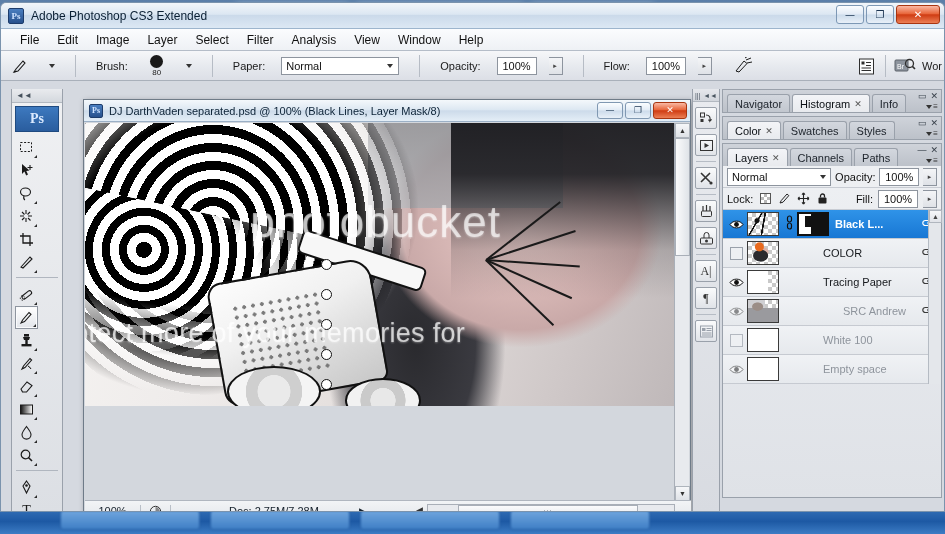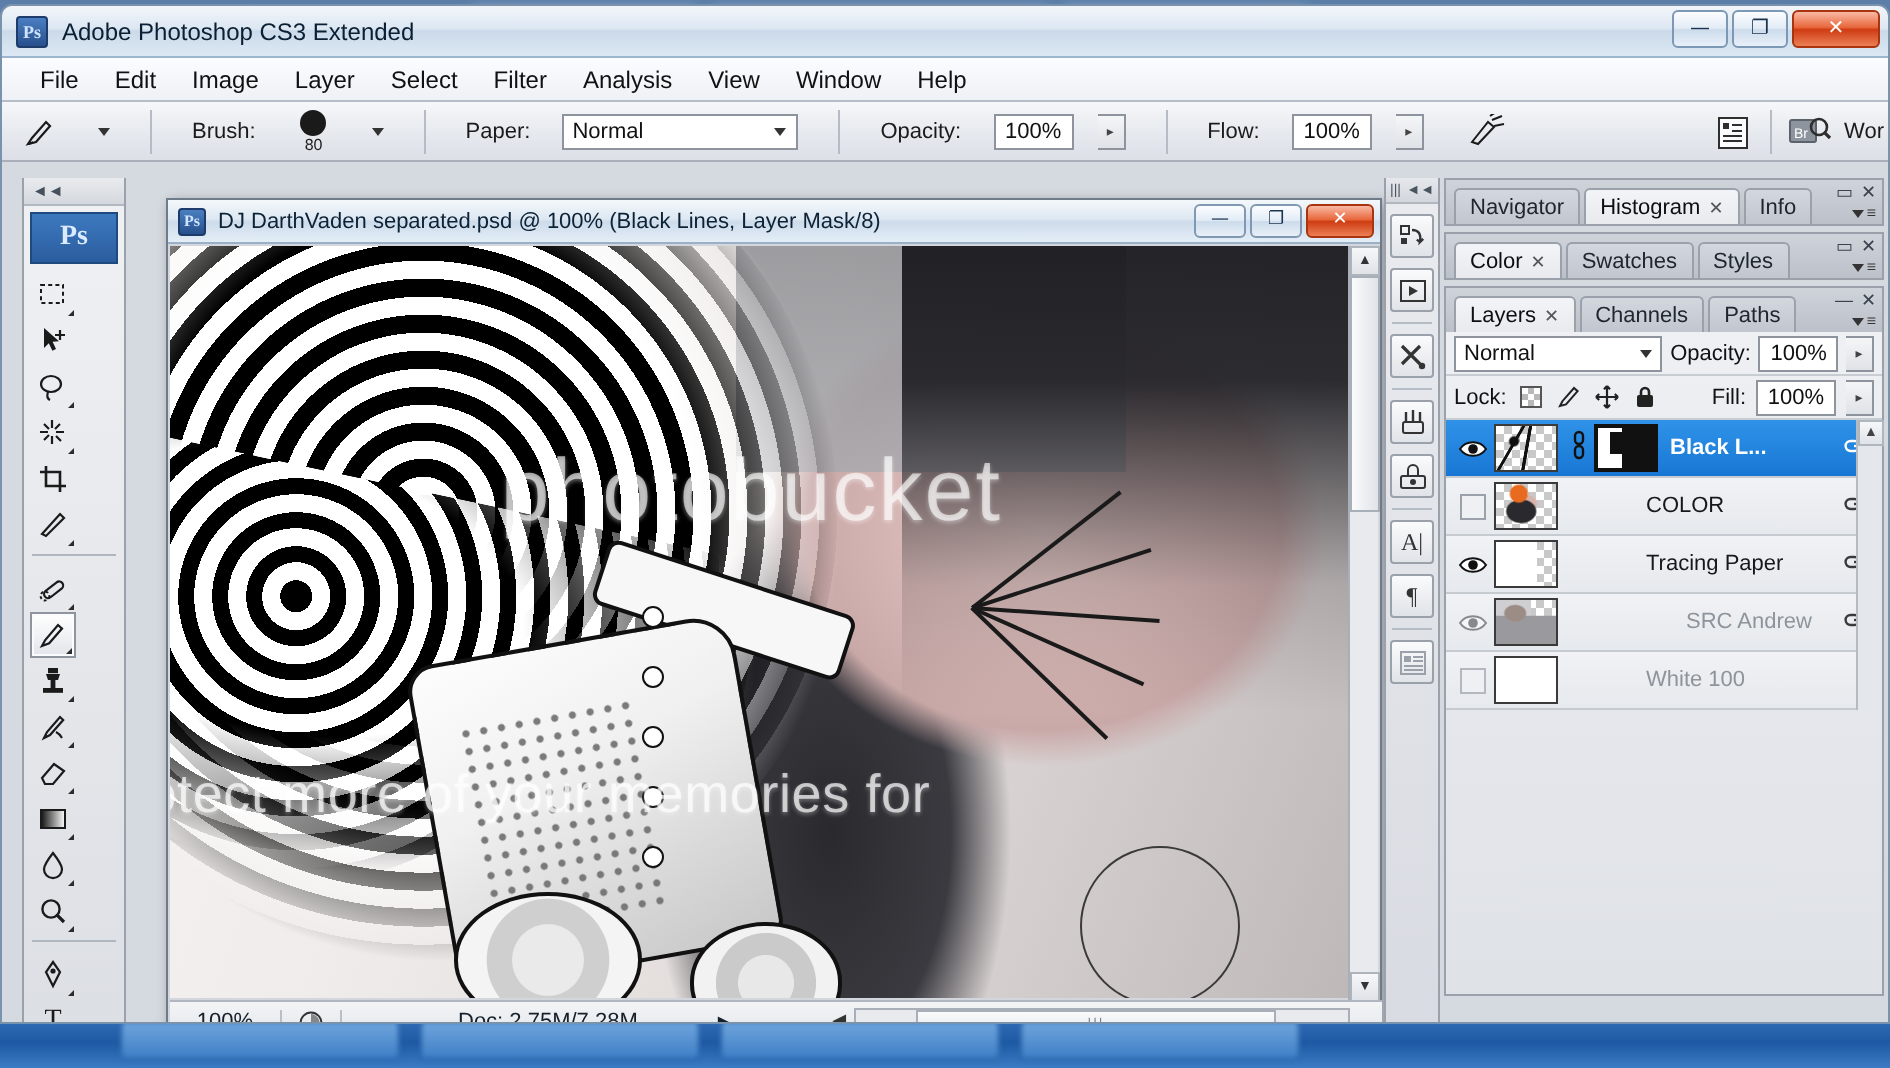--- a/index.html
+++ b/index.html
@@ -202,21 +202,21 @@
     width: 26px; height: 17px; border: 1px solid #8098b2; border-radius: 3px;
     background: linear-gradient(180deg,#fbfdff 0%,#e2ebf5 48%,#ccdbeb 52%,#e8f0f8 100%);
     display:flex; align-items:center; justify-content:center; font-size:9px; color:#1a3350;
   }
   .doc-btn.close {
     width: 34px;
     background: linear-gradient(180deg,#f9b9a4 0%,#e8673c 45%,#cf3c13 52%,#ec7f55 100%);
     border-color: #a83510; color: #fff; font-weight: bold;
   }
   .canvas-area {
-    position: absolute; left: 1px; top: 23px; width: 590px; height: 376px;
+    position: absolute; left: 1px; top: 23px; width: 590px; height: 283px;
     overflow: hidden; background: #ffffff;
   }
 
   
   .art { position:absolute; inset:0; }
   .art-photo {
     position:absolute; left:0; top:0; width:100%; height:100%;
     background:
       radial-gradient(ellipse 180px 150px at 74% 38%, #e4c9c6 0%, #d6b6b4 42%, #c9a9a8 66%, rgba(201,169,168,0) 78%),
       radial-gradient(ellipse 120px 220px at 56% 78%, #2a2a2e 0%, #3a3a40 50%, rgba(58,58,64,0) 75%),
@@ -1027,20 +1027,31 @@
 
             <div class="layer-row dim">
               <div class="eye-cell">
                 <div style="width:13px;height:13px;border:1px solid #b3b8c0;background:#eef0f3"></div>
               </div>
               <div class="thumb" style="background:#fff"></div>
               <div class="layer-name" style="margin-left:40px">White 100</div>
               <div class="layer-lock-ico"></div>
             </div>
 
+            <div class="layer-row dim">
+              <div class="eye-cell">
+                <svg width="15" height="11" viewBox="0 0 15 11" opacity=".5">
+                    <path d="M1 5.5 C4 1 11 1 14 5.5 C11 10 4 10 1 5.5 Z" fill="#fff" stroke="#111" stroke-width="1"></path>
+                    <circle cx="7.5" cy="5.5" r="2.4" fill="#111"></circle>
+                  </svg>
+              </div>
+              <div class="thumb" style="background:#fff"></div>
+              <div class="layer-name" style="margin-left:40px">Empty space</div>
+              <div class="layer-lock-ico"></div>
+            </div>
 
             <div class="panel-scroll">
               <div class="sa">▲</div>
             </div>
           </div>
         </div>
       </div>
     </div>
 
   </div>

